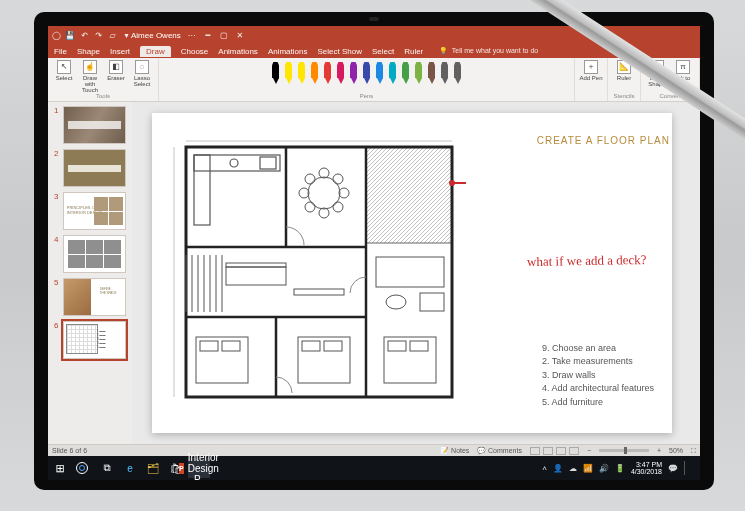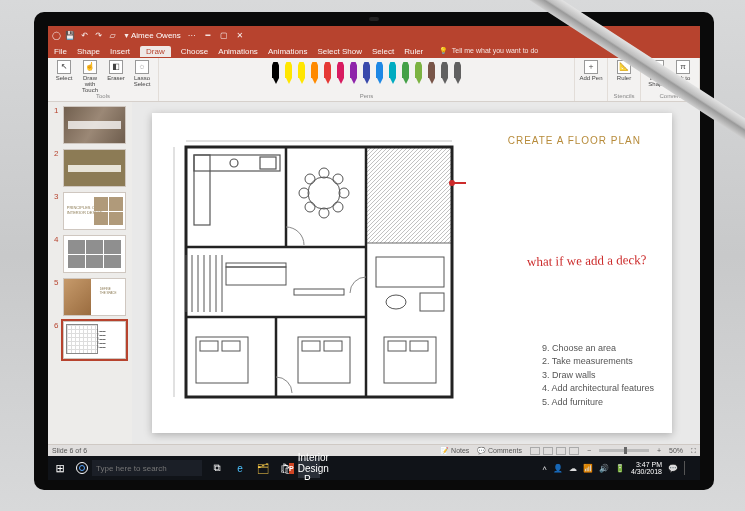--- a/index.html
+++ b/index.html
@@ -134,21 +134,21 @@
   .thumb .list { position:absolute; right:2px; top:8px; width:26px; font-size:3px; color:#666; line-height:1.3; }
 
   .slidearea { flex:1; display:flex; align-items:center; justify-content:center; padding:6px 12px 6px 4px; }
   .slide {
     width:520px; height:320px; background:#fff;
     box-shadow:0 2px 8px rgba(0,0,0,.25);
     position:relative;
   }
   .plan-svg { position:absolute; left:14px; top:24px; }
   .slide-title {
-    position:absolute; right:31px; top:22px; color:#b78b3a;
+    position:absolute; right:2px; top:22px; color:#b78b3a;
     font-size:10px; letter-spacing:1px;
   }
   .ink-annotation {
     position:absolute; right:26px; top:140px;
     color:#cc2b2b; font-size:13px;
     font-family: "Segoe Script","Comic Sans MS",cursive;
     transform:rotate(-1deg);
   }
   .steps {
     position:absolute; right:18px; bottom:24px;
@@ -499,21 +499,20 @@
       <span>−</span>
       <div class="zoomslider"></div>
       <span>+</span>
       <span>50%</span>
       <span>⛶</span>
     </div>
 
     <div class="taskbar">
       <div class="start">⊞</div>
       <div class="cortana"></div>
-      <input class="search" placeholder="Type here to search" style="">
       <div class="tb-icons">
         <div>⧉</div>
         <div style="color:#4cc2ff">e</div>
         <div style="color:#ffcf48">🗂</div>
         <div>🛍</div>
         <div class="app-ppt">
           <span class="ppt-ico">P</span>
           <span>Interior Design - P...</span>
         </div>
       </div>

